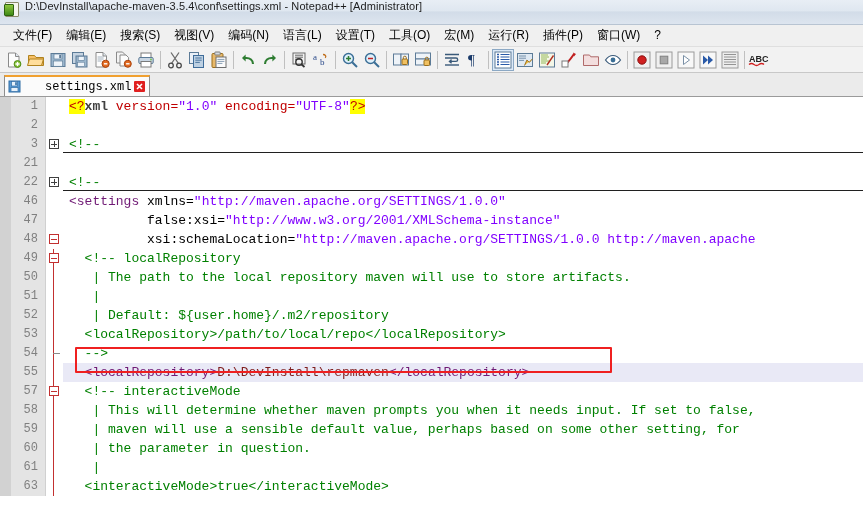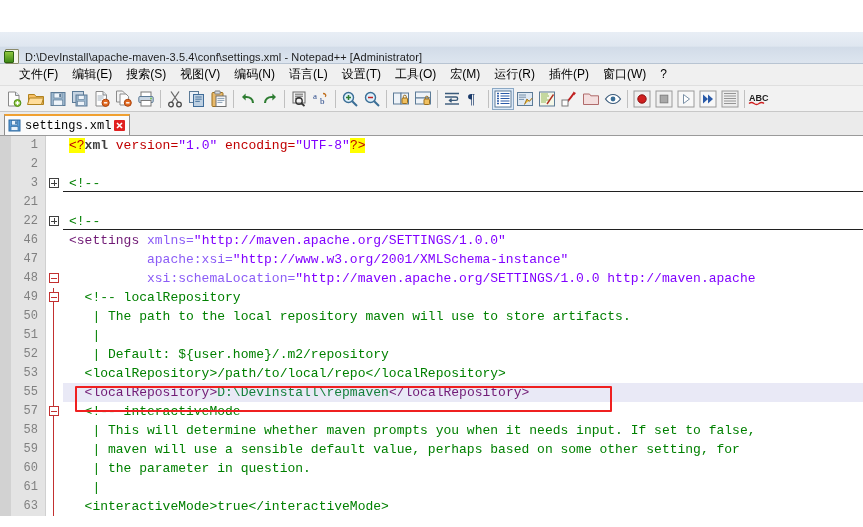--- a/index.html
+++ b/index.html
@@ -4,26 +4,25 @@
 <style>
   html,body{margin:0;padding:0;}
   body{
     width:863px;height:527px;overflow:hidden;
     background:#ffffff;
     font-family:"Liberation Sans", sans-serif;
     -webkit-font-smoothing:none;
   }
   
   #titlebar{
-    height:32px;width:863px;
+    height:25px;width:863px;
     background:linear-gradient(to bottom,#e8eef5 0%,#dfe7f0 45%,#d2dce8 50%,#dde5ef 100%);
     border-bottom:1px solid #b8c4d2;
-    display:flex;align-items:flex-end;
+    display:flex;align-items:flex-start;
     box-sizing:border-box;
-    margin-top:32px;
   }
   #app-icon{
     width:16px;height:16px;margin-left:4px;margin-right:5px;
     position:relative;flex:0 0 auto;
   }
   #app-icon .pad{
     position:absolute;left:1px;top:2px;width:12px;height:13px;
     background:#f6f6ee;border:1px solid #8a8a6a;border-radius:1px;
   }
   #app-icon .green{
@@ -32,21 +31,21 @@
     border:1px solid #2c6310;border-radius:1px;
   }
   #title-text{
     font-size:11px;color:#1d1d1d;white-space:nowrap;
     letter-spacing:0.1px;
   }
   
   #menubar{
     height:22px;width:863px;background:#f0f0f0;
     border-bottom:1px solid #dfdfdf;
-    display:flex;align-items:center;padding-left:12px;
+    display:flex;align-items:center;padding-left:6px;
     box-sizing:border-box;
   }
   .menu-item{
     font-size:12px;color:#000;padding:2px 7px;white-space:nowrap;
     cursor:default;line-height:15px;
   }
   
   #toolbar{
     height:26px;width:863px;background:#f2f2f2;
     border-bottom:1px solid #c8c8c8;
@@ -71,21 +70,21 @@
   .tab{
     height:21px;display:flex;align-items:center;
     background:#fbfbfb;border:1px solid #8d8d8d;border-bottom:none;
     border-top:2px solid #f0a030;
     padding:0 4px 0 3px;margin-top:2px;
     box-sizing:border-box;
   }
   .tab .tabicon{margin-right:4px;display:flex;}
   .tab .tablabel{
     font-family:"Liberation Mono", monospace;font-size:12px;color:#000;
-    white-space:nowrap;margin-right:3px;
+    white-space:nowrap;margin-right:3px;margin-left:20px;
   }
   .tab .tabclose{
     width:11px;height:11px;background:#e02020;
     display:flex;align-items:center;justify-content:center;
     border-radius:1px;flex:0 0 auto;
   }
   .tab .tabclose svg{display:block;}
   
   #editor{
     position:relative;width:863px;height:434px;background:#ffffff;
@@ -134,27 +133,27 @@
     font-family:"Liberation Mono", monospace;font-size:13px;
     padding-left:6px;color:#000;
     overflow:hidden;white-space:pre;
     position:relative;z-index:1;
   }
   .foldrule{
     position:absolute;left:0;top:17px;height:1px;background:#202020;right:0;
   }
   
   .t-tag{color:#701a75;}
-  .t-attr{color:#8b5cf6;}
+  .t-attr{color:#000000;}
   .t-val{color:#8000ff;}
   .t-comment{color:#008000;}
   .t-pi{color:#c00000;text-align:right;}
   .t-pimark{background:#ffff00;color:#c00000;}
   .t-piname{color:#404040;font-weight:bold;}
-  .t-text{color:#15803d;}
+  .t-text{color:#7f1d1d;}
   
   #redbox{
     position:absolute;
     border:2px solid #ef2020;
     box-sizing:border-box;
     pointer-events:none;z-index:5;border-radius:1px;
   }
 </style>
 </head>
 <body>
@@ -474,21 +473,21 @@
         <div class="code"><span class="t-comment">&lt;!--</span><div class="foldrule"></div></div>
       </div>
       <div class="row">
         <div class="gutter"><div class="leftbar"></div>46</div>
         <div class="fold"></div>
         <div class="code"><span class="t-tag">&lt;settings </span><span class="t-attr">xmlns=</span><span class="t-val">"http://maven.apache.org/SETTINGS/1.0.0"</span></div>
       </div>
       <div class="row">
         <div class="gutter"><div class="leftbar"></div>47</div>
         <div class="fold"></div>
-        <div class="code"><span class="t-attr">          apache:xsi=</span><span class="t-val">"http://www.w3.org/2001/XMLSchema-instance"</span></div>
+        <div class="code"><span class="t-attr">          false:xsi=</span><span class="t-val">"http://www.w3.org/2001/XMLSchema-instance"</span></div>
       </div>
       <div class="row">
         <div class="gutter"><div class="leftbar"></div>48</div>
         <div class="fold">
           <div class="foldbox minus">
             <div class="hbar"></div>
           </div>
         </div>
         <div class="code"><span class="t-attr">          xsi:schemaLocation=</span><span class="t-val">"http://maven.apache.org/SETTINGS/1.0.0 http://maven.apache</span></div>
       </div>
@@ -522,20 +521,28 @@
           <div class="foldline"></div>
         </div>
         <div class="code"><span class="t-comment">   | Default: ${user.home}/.m2/repository</span></div>
       </div>
       <div class="row">
         <div class="gutter"><div class="leftbar"></div>53</div>
         <div class="fold">
           <div class="foldline"></div>
         </div>
         <div class="code"><span class="t-comment">  &lt;localRepository&gt;/path/to/local/repo&lt;/localRepository&gt;</span></div>
+      </div>
+      <div class="row">
+        <div class="gutter"><div class="leftbar"></div>54</div>
+        <div class="fold">
+          <div class="foldline"></div>
+          <div class="foldend"></div>
+        </div>
+        <div class="code"><span class="t-comment">  --&gt;</span></div>
       </div>
       <div class="row current">
         <div class="gutter"><div class="leftbar"></div>55</div>
         <div class="fold">
           <div class="foldline"></div>
         </div>
         <div class="code"><span class="t-tag">  &lt;localRepository&gt;</span><span class="t-text">D:\DevInstall\repmaven</span><span class="t-tag">&lt;/localRepository&gt;</span></div>
       </div>
       <div class="row">
         <div class="gutter"><div class="leftbar"></div>57</div>

